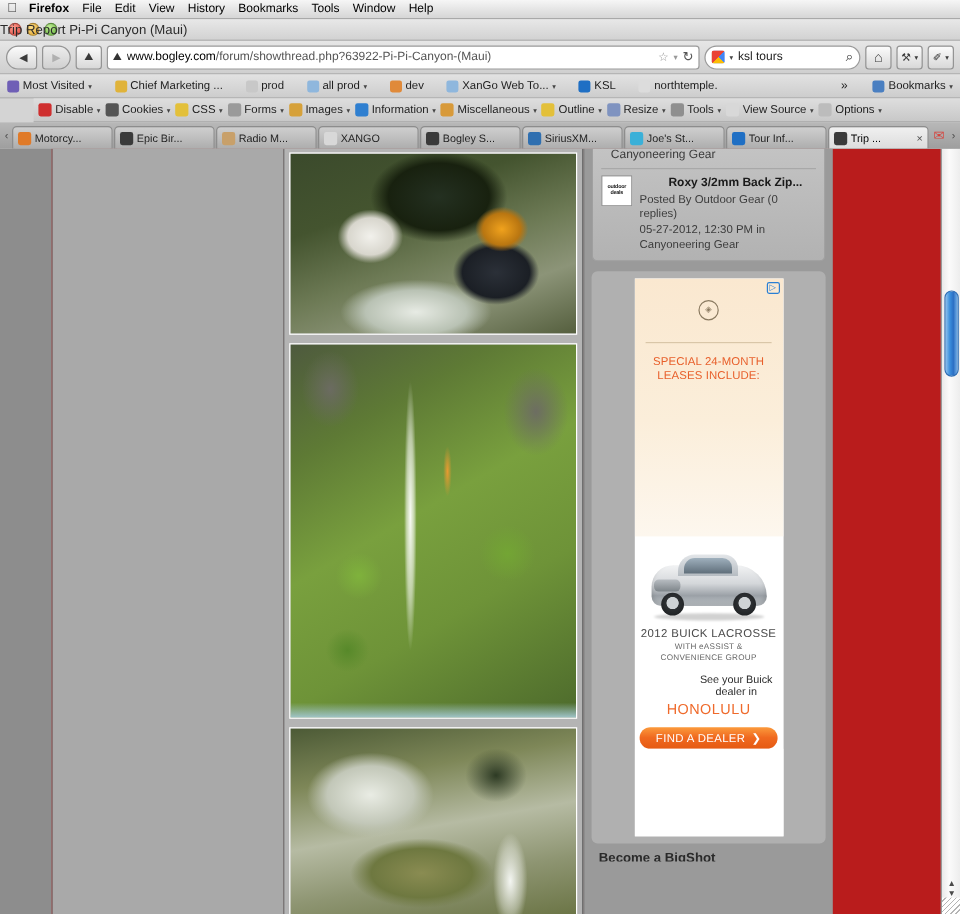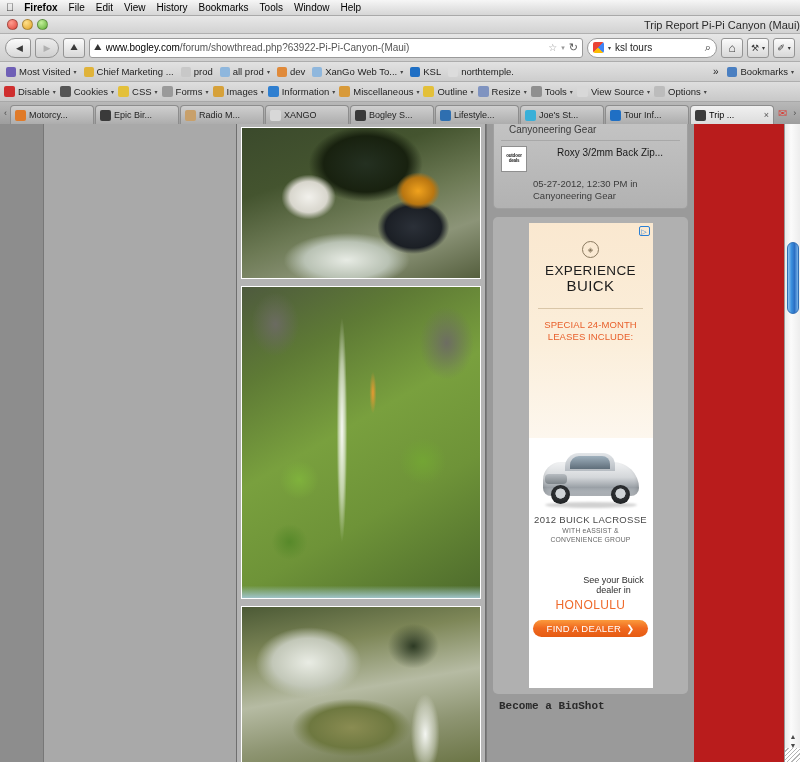--- a/index.html
+++ b/index.html
@@ -40,21 +40,21 @@
     border-bottom: 1px solid #b0b0b0;
     display: flex; align-items: center;
     position: relative;
   }
   .traffic { display: flex; gap: 4px; padding-left: 7px; }
   .light { width: 11px; height: 11px; border-radius: 50%; border: 1px solid rgba(0,0,0,.28); }
   .light.r { background: radial-gradient(circle at 35% 30%, #ff9c8f, #e0463b); }
   .light.y { background: radial-gradient(circle at 35% 30%, #ffe08a, #e0a126); }
   .light.g { background: radial-gradient(circle at 35% 30%, #c4f09a, #5fae34); }
   .win-title {
-    position: absolute; left: 0; right: 0; text-align: right;
+    position: absolute; left: 0; right: 0; text-align: left;
     font-size: 11px; color: #2b2b2b; font-weight: normal;
   }
 
   
   .navbar {
     height: 28px;
     background: linear-gradient(to bottom, #e6e6e6 0%, #cfcfcf 100%);
     border-bottom: 1px solid #adadad;
     display: flex; align-items: center; gap: 4px;
     padding: 0 5px;
@@ -91,36 +91,36 @@
       linear-gradient(45deg,#fbbc05 0 50%, transparent 50%),
       #4285f4;
     border-radius: 2px;
   }
 
   
   .bookmarks {
     height: 20px;
     background: linear-gradient(to bottom, #e2e2e2, #cdcdcd);
     border-bottom: 1px solid #aeaeae;
-    display: flex; align-items: center; gap: 3px;
+    display: flex; align-items: center; gap: 15px;
     padding: 0 4px; font-size: 9.5px; color: #1d1d1d;
     overflow: hidden; white-space: nowrap;
   }
   .bm { display: flex; align-items: center; gap: 3px; padding: 0 2px; }
   .bm .ficon { width: 10px; height: 10px; border-radius: 2px; flex: none; }
   .caret { font-size: 6px; color: #444; }
 
   
   .devbar {
     height: 20px;
     background: linear-gradient(to bottom, #dedede, #c8c8c8);
     border-bottom: 1px solid #a8a8a8;
     display: flex; align-items: center; gap: 2px;
     padding: 0 3px; font-size: 9.5px; color: #1d1d1d;
-    overflow: hidden; white-space: nowrap;
+    overflow: hidden; white-space: nowrap; margin-left: 28px;
   }
   .dv { display: flex; align-items: center; gap: 3px; padding: 0 1px; }
   .dv .dicon { width: 11px; height: 11px; border-radius: 2px; flex: none; }
 
   
   .tabbar {
     height: 22px;
     background: linear-gradient(to bottom, #b8b8b8, #9e9e9e);
     display: flex; align-items: flex-end; gap: 1px;
     padding: 0 2px; overflow: hidden;
@@ -234,21 +234,21 @@
 
   .thread { display: flex; gap: 6px; }
   .thumb {
     width: 26px; height: 26px; flex: none;
     background: #fff; border: 1px solid #8f8f8f;
     display: flex; align-items: center; justify-content: center;
     font-size: 4.5px; line-height: 1.05; color: #222; text-align: center;
     font-weight: bold; letter-spacing: -.2px;
   }
   .thread-body { font-size: 9.5px; color: #3c3c3c; line-height: 1.35; }
-  .thread-title { font-weight: normal; color: #1a1a1a; font-size: 10px; margin-bottom: 18px; padding-left: 24px; }
+  .thread-title { font-weight: bold; color: #1a1a1a; font-size: 10px; margin-bottom: 1px; padding-left: 24px; }
 
   .sb-head {
     font-size: 11px; font-weight: bold; color: #222;
     padding: 6px 4px 5px 6px;
   }
 
   
   .ad-wrap {
     background: #b0b0b0;
     border-radius: 5px;
@@ -331,39 +331,39 @@
     border-radius: 50%; background: rgba(0,0,0,.18); filter: blur(1px);
   }
   .car-name {
     font-size: 9.5px; color: #4a4a4a; text-align: center; letter-spacing: .3px;
   }
   .car-sub {
     font-size: 6.8px; color: #666; text-align: center;
     line-height: 1.3; margin-top: 2px; letter-spacing: .2px;
   }
   .dealer-line {
-    font-size: 9px; color: #2d2d2d; text-align: center; margin-top: 30px; padding-left: 46px;
+    font-size: 9px; color: #2d2d2d; text-align: center; margin-top: 8px; padding-left: 46px;
   }
   .dealer-city {
     font-size: 12px; color: #ef6a2b; text-align: center; letter-spacing: .4px;
     margin-top: 3px;
   }
   .cta {
     margin-top: 8px;
     background: linear-gradient(to bottom, #fb9a3c 0%, #f0691f 48%, #e55a12 100%);
     color: #fff; font-size: 9.5px; letter-spacing: .3px;
     border-radius: 11px; padding: 3px 14px;
     display: flex; align-items: center; gap: 5px;
   }
   .ad-bottom-white { flex: 1; width: 100%; background: #fff; }
 
   .sb-foot-cut {
     font-size: 11px; font-weight: bold; color: #2a2a2a;
     padding-left: 6px; margin-top: 2px;
-    height: 9px; overflow: hidden; font-family: Liberation Mono, monospace;
+    height: 9px; overflow: hidden;
   }
 
   
   .vscroll {
     width: 16px; flex: none;
     background: linear-gradient(to right, #eaeaea, #fbfbfb 40%, #ededed);
     border-left: 1px solid #9a9a9a;
     display: flex; flex-direction: column; align-items: center;
     position: relative;
   }
@@ -566,21 +566,21 @@
       <div class="tab">
         <span class="ticon" style="background:#d8d8d8"></span>
         <span>XANGO</span>
       </div>
       <div class="tab">
         <span class="ticon" style="background:#3a3a3a"></span>
         <span>Bogley S...</span>
       </div>
       <div class="tab">
         <span class="ticon" style="background:#2f6fb0"></span>
-        <span>Lifestyle...</span>
+        <span>SiriusXM...</span>
       </div>
       <div class="tab">
         <span class="ticon" style="background:#3ab0d8"></span>
         <span>Joe's St...</span>
       </div>
       <div class="tab">
         <span class="ticon" style="background:#1f6fc4"></span>
         <span>Tour Inf...</span>
       </div>
       <div class="tab active">
@@ -606,36 +606,33 @@
         </div>
 
         <div class="sidebar">
           <div class="sb-card flat-top" style="padding-top:0;">
             <div class="cut-line">Canyoneering Gear</div>
             <div class="hr-thin"></div>
             <div class="thread">
               <div class="thumb">outdoor deals</div>
               <div class="thread-body">
                 <div class="thread-title">Roxy 3/2mm Back Zip...</div>
+                <div>Posted By Outdoor Gear (0 replies)</div>
                 <div>05-27-2012, 12:30 PM in</div>
                 <div>Canyoneering Gear</div>
               </div>
             </div>
           </div>
 
 
           <div class="ad-wrap">
             <div class="ad">
               <div class="adchoice">▷</div>
               <div class="ad-top">
                 <div class="buick-shield">◈</div>
-                <div class="exp-buick">
-                  <div>EXPERIENCE</div>
-                  <div style="font-size:15px;">BUICK</div>
-                </div>
                 <div class="ad-div"></div>
                 <div class="ad-special">
                   <div>SPECIAL 24-MONTH</div>
                   <div>LEASES INCLUDE:</div>
                 </div>
               </div>
 
               <div class="car">
                 <div class="car-shadow"></div>
                 <div class="car-body"></div>

